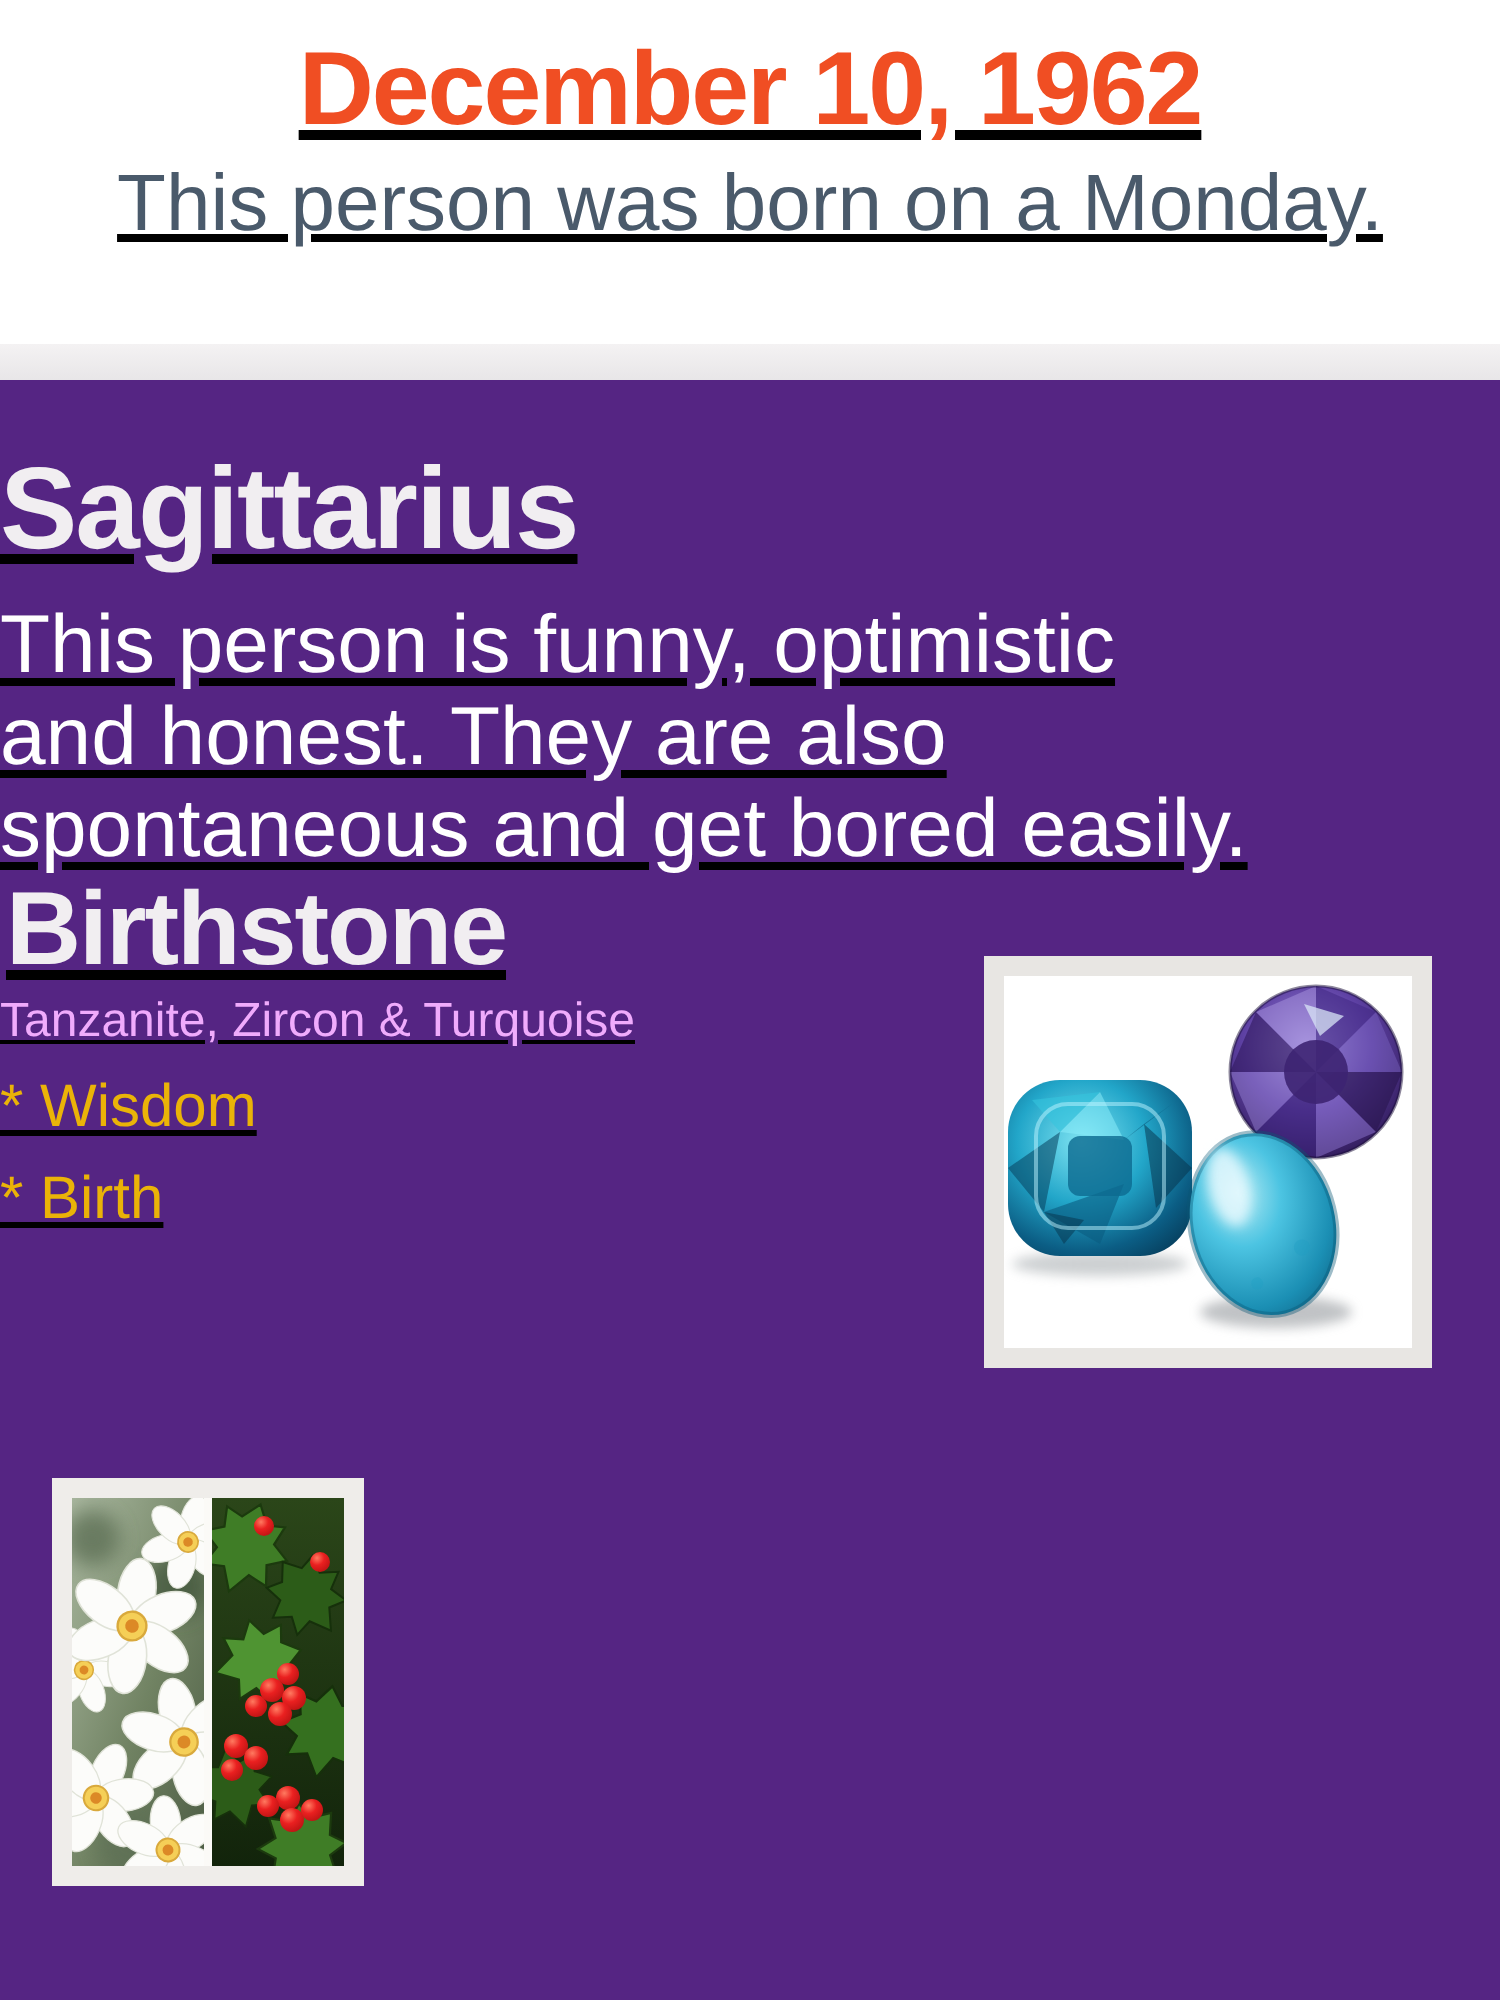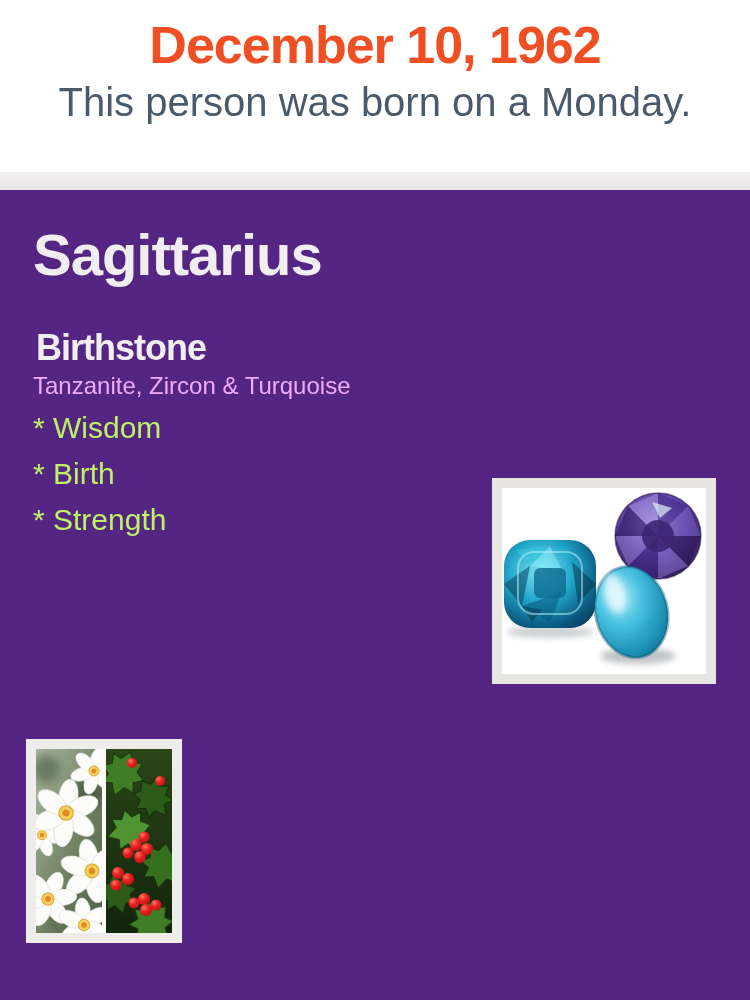--- a/index.html
+++ b/index.html
@@ -9,21 +9,21 @@
     --slate:#4a5a6b;
     --ink:#1b2025;
   }
   *{box-sizing:border-box;}
   html,body{margin:0;padding:0;}
   body{
     width:750px;height:1000px;overflow:hidden;
     font-family:"Liberation Sans","DejaVu Sans",sans-serif;
     background:#fff;
   }
-  .card{width:750px;height:752px;position:relative;}
+  .card{width:750px;height:752px;position:relative;text-decoration:underline;}
 
   
   .header{height:172px;background:#ffffff;text-align:center;}
   .date-title{
     margin:0;padding-top:16px;
     font-size:52px;font-weight:bold;letter-spacing:-1px;
     color:var(--orange);line-height:1.15;
   }
   .site-summary{
     font-size:34px;color:var(--ink);margin-top:1px;line-height:1.15;
@@ -32,29 +32,29 @@
     font-size:40px;color:var(--slate);margin-top:4px;line-height:1.1;
   }
 
   
   .divider{height:18px;background:linear-gradient(#f4f2f3,#e8e6e8);}
 
   
   .purple{
     position:relative;height:810px;background:var(--purple);color:#ffffff;
   }
-  .inner{padding-left:33px;}
+  .inner{}
   h2{margin:0;font-weight:bold;color:var(--offwhite);letter-spacing:-1px;}
   .zodiac-sign{font-size:58px;line-height:1.1;padding-top:33px;}
   .zodiac-desc{margin-top:13px;font-size:41px;line-height:1.12;color:#ffffff;font-weight:400;}
 
-  .bs-title{font-size:36px;line-height:1.05;margin-top:42px;margin-left:3px;}
+  .bs-title{font-size:52px;line-height:1.05;margin-left:3px;}
   .bs-sub{font-size:24px;line-height:1.15;margin-top:5px;color:#f0abfc;}
   ul.traits{list-style:none;margin:14px 0 0 0;padding:0;font-size:30px;line-height:1;}
-  ul.traits li{margin-bottom:16px;color:#bef264;}
+  ul.traits li{margin-bottom:16px;color:#eab308;}
 
   
   .gem-figure{
     position:absolute;left:492px;top:288px;margin:0;
     width:224px;height:206px;background:#e8e6e3;padding:10px;
   }
   .gem-figure svg{display:block;}
 
   
   .flower-figure{
@@ -80,29 +80,33 @@
     <div class="born-on">This person was born on a Monday.</div>
   </header>
 
   <div class="divider"></div>
 
   <main class="purple">
     <div class="inner">
 
       <section>
         <h2 class="zodiac-sign">Sagittarius</h2>
+        <div class="zodiac-desc">
+          <div>This person is funny, optimistic</div>
+          <div>and honest. They are also</div>
+          <div>spontaneous and get bored easily.</div>
+        </div>
       </section>
 
       <section>
         <h2 class="bs-title">Birthstone</h2>
         <div class="bs-sub">Tanzanite, Zircon &amp; Turquoise</div>
         <ul class="traits">
           <li>* Wisdom</li>
           <li>* Birth</li>
-          <li>* Strength</li>
         </ul>
       </section>
 
     </div>
 
     <figure class="gem-figure">
       <svg width="204" height="186" viewBox="0 0 204 186">
         <defs>
           <radialGradient id="gTeal" cx="40%" cy="35%" r="78%">
             <stop offset="0" stop-color="#7fe3f2"></stop>

